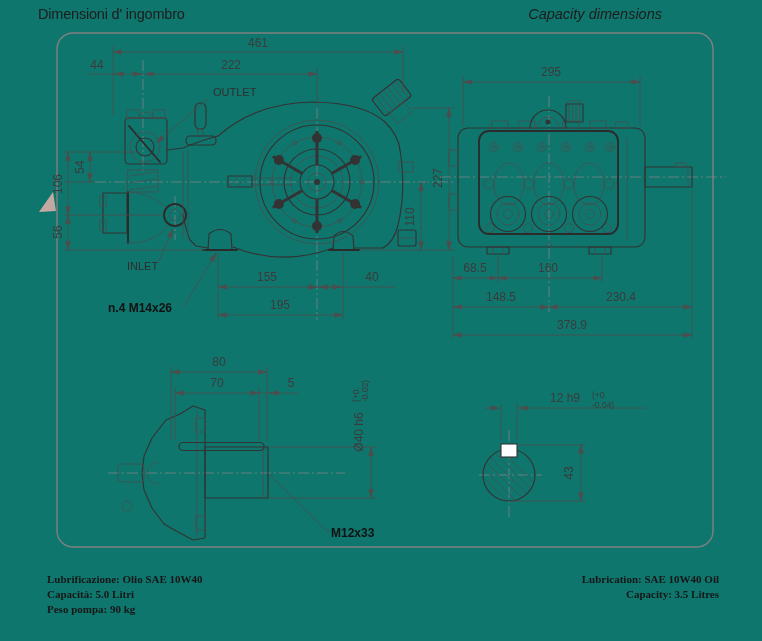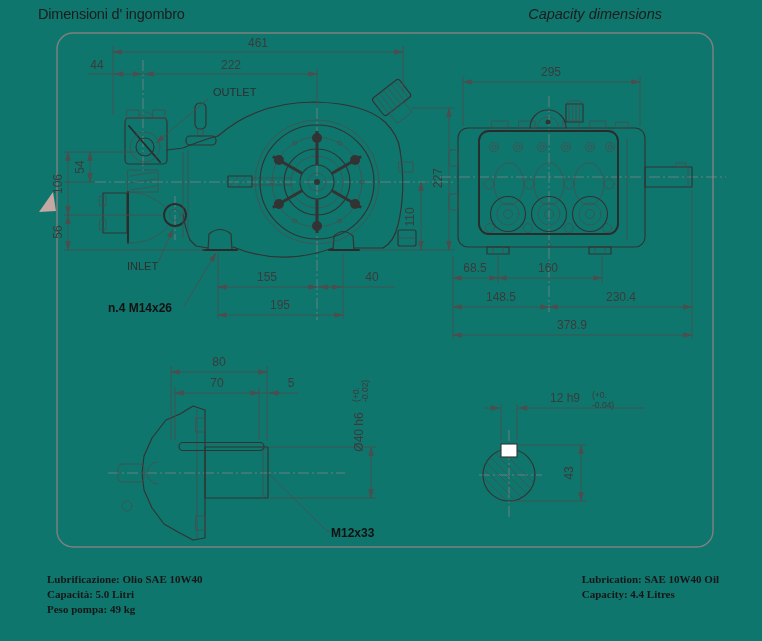--- a/index.html
+++ b/index.html
@@ -3,21 +3,21 @@
 <meta charset="utf-8">
 <style>
   html,body{margin:0;padding:0;background:#ffffff;}
   #sheet{position:relative;width:762px;height:641px;background:#0f766e;overflow:hidden;
          font-family:"Liberation Sans",sans-serif;}
   .title-left{position:absolute;left:38px;top:6px;font-size:14.5px;letter-spacing:-0.2px;color:#1c1c1c;}
   .title-right{position:absolute;right:100px;top:6px;font-size:14.5px;font-style:italic;color:#1c1c1c;}
   .footer{position:absolute;font-family:"Liberation Serif",serif;font-weight:bold;
           font-size:11px;line-height:15px;color:#161616;}
   .footer.it{left:47px;top:572px;text-align:left;}
-  .footer.en{right:43px;top:572px;}
+  .footer.en{right:43px;top:572px;text-align:right;}
   svg text{font-family:"Liberation Sans",sans-serif;}
   .dt{font-size:12px;fill:#3b3b3b;text-anchor:middle;}
   .tol{font-size:8.5px;fill:#3b3b3b;}
   .lbl{font-size:11px;fill:#2e2e2e;}
   .blbl{font-size:12px;font-weight:bold;fill:#111;}
   .ol{stroke:#333;stroke-width:1.15;fill:none;stroke-linejoin:round;stroke-linecap:round;}
   .olb{stroke:#2b2b2b;stroke-width:1.9;fill:none;stroke-linejoin:round;stroke-linecap:round;}
   .ol2{stroke:#4a4a4a;stroke-width:0.7;fill:none;stroke-linejoin:round;stroke-linecap:round;}
   .dim{stroke:#4d4d4d;stroke-width:0.8;fill:none;}
   .cl{stroke:#8a8a8a;stroke-width:0.7;fill:none;stroke-dasharray:11 3 2 3;}
@@ -369,19 +369,19 @@
         <text class="tol" x="592" y="408">-0.04)</text>
         <text class="dt" transform="rotate(-90 573 473)" x="573" y="473">43</text>
       </g>
     </g>
   </svg>
 
   
   <div class="footer it">
     <div>Lubrificazione: Olio SAE 10W40</div>
     <div>Capacità: 5.0 Litri</div>
-    <div>Peso pompa: 49 kg</div>
+    <div>Peso pompa: 90 kg</div>
   </div>
   <div class="footer en">
     <div>Lubrication: SAE 10W40 Oil</div>
-    <div>Capacity: 4.4 Litres</div>
+    <div>Capacity: 3.5 Litres</div>
   </div>
 </div>
 
 </body></html>

